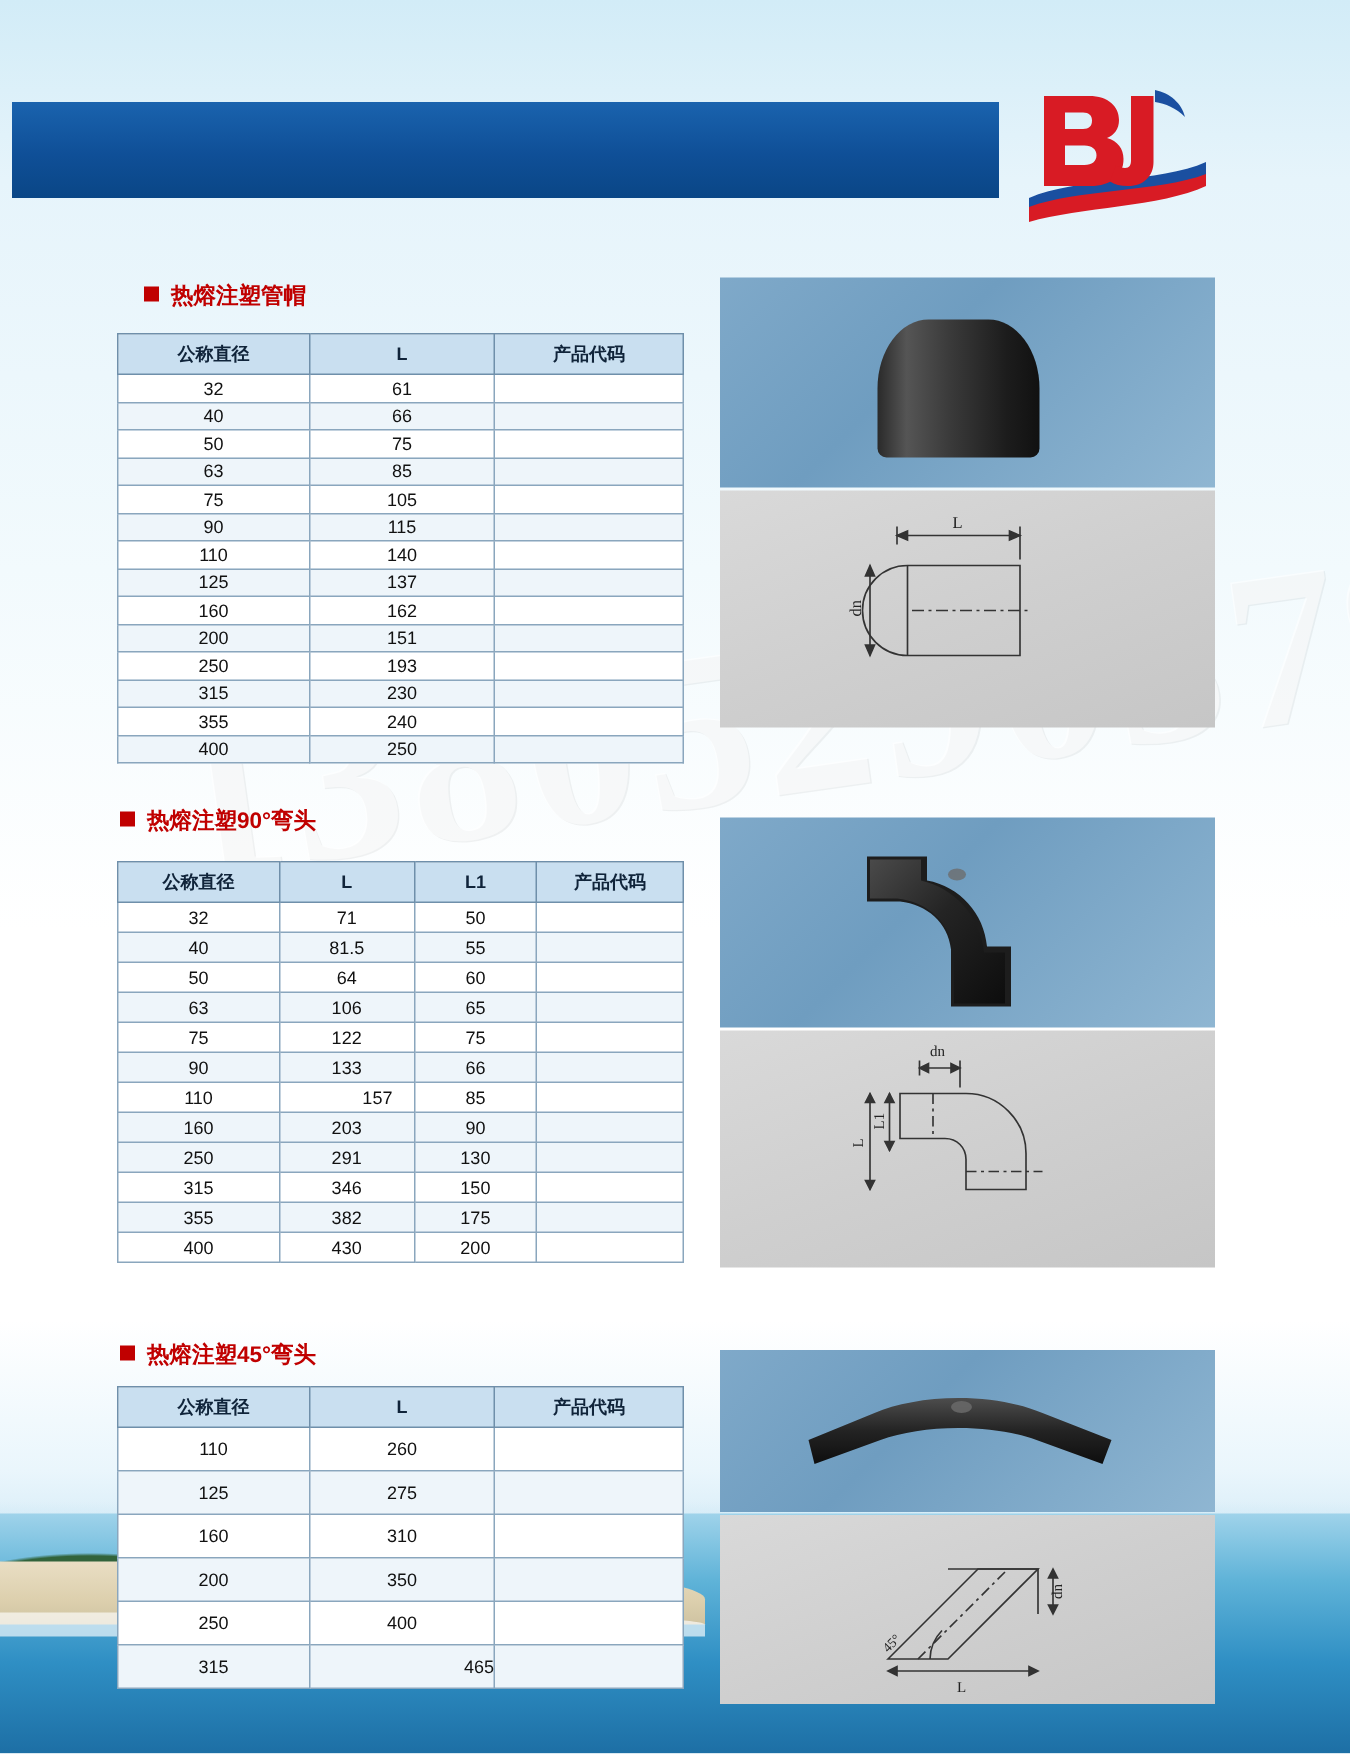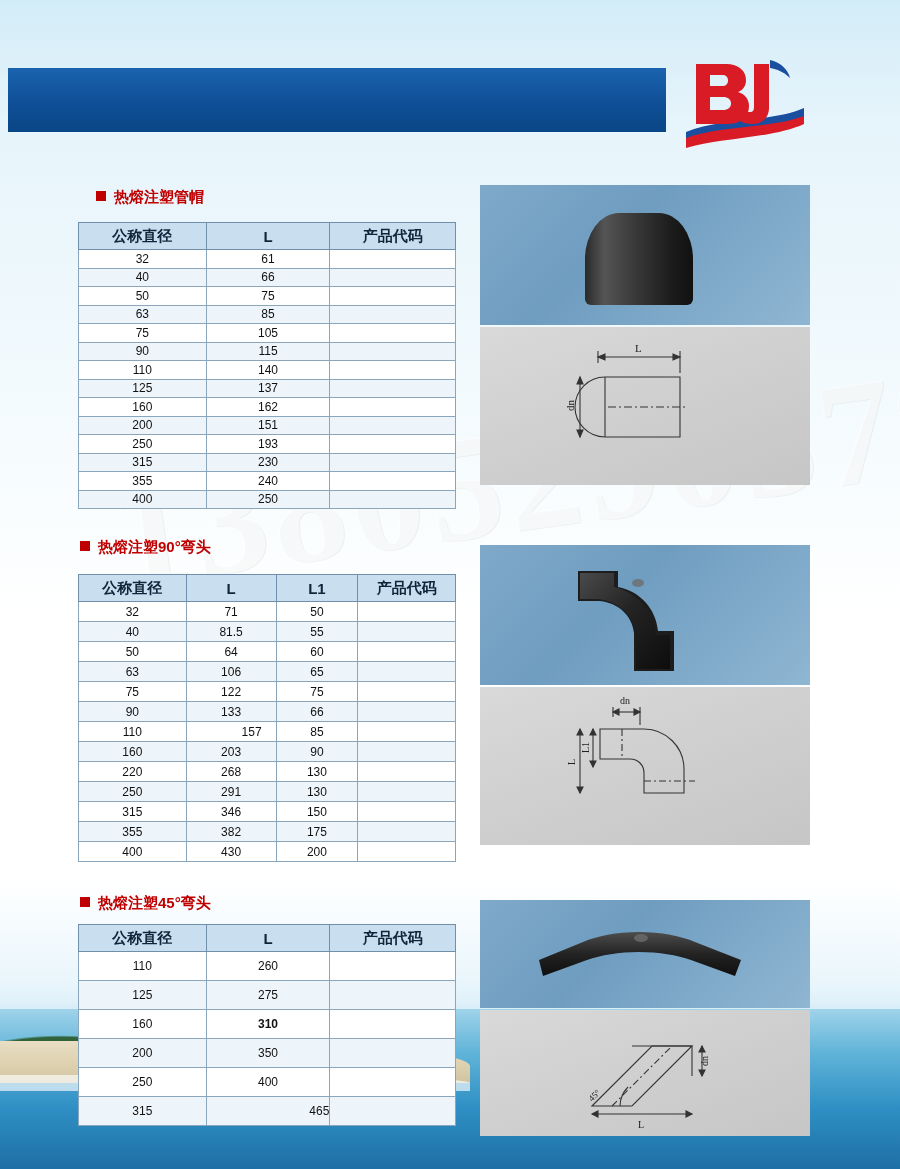--- a/index.html
+++ b/index.html
@@ -132,21 +132,21 @@
     position: absolute;
     border-collapse: collapse;
     background: #ffffff;
     font-size: 12px;
     color: #111;
   }
   table.spec th {
     background: #c9dff0;
     border: 1px solid #6f8faa;
     font-weight: bold;
-    font-size: 15px;
+    font-size: 12px;
     height: 26px;
     padding: 0;
     text-align: center;
     color: #10243a;
   }
   table.spec td {
     border: 1px solid #8aa6bd;
     text-align: center;
     padding: 0;
     height: 17.5px;
@@ -389,26 +389,20 @@
         <tr>
           <td style="height: 19px;">110</td>
           <td style="height: 19px; padding-left: 41px;">157</td>
           <td style="height: 19px;">85</td>
           <td class="empty" style="height: 19px;"></td>
         </tr>
         <tr class="alt">
           <td style="height: 19px;">160</td>
           <td style="height: 19px;">203</td>
           <td style="height: 19px;">90</td>
-          <td class="empty" style="height: 19px;"></td>
-        </tr>
-        <tr>
-          <td style="height: 19px;">220</td>
-          <td style="height: 19px;">268</td>
-          <td style="height: 19px;">130</td>
           <td class="empty" style="height: 19px;"></td>
         </tr>
         <tr class="alt">
           <td style="height: 19px;">250</td>
           <td style="height: 19px;">291</td>
           <td style="height: 19px;">130</td>
           <td class="empty" style="height: 19px;"></td>
         </tr>
         <tr>
           <td style="height: 19px;">315</td>
@@ -493,21 +487,21 @@
           <td style="height: 28px;">260</td>
           <td class="empty" style="height: 28px;"></td>
         </tr>
         <tr class="alt">
           <td style="height: 28px;">125</td>
           <td style="height: 28px;">275</td>
           <td class="empty" style="height: 28px;"></td>
         </tr>
         <tr>
           <td style="height: 28px;">160</td>
-          <td style="height: 28px; font-weight: bold;">310</td>
+          <td style="height: 28px;">310</td>
           <td class="empty" style="height: 28px;"></td>
         </tr>
         <tr class="alt">
           <td style="height: 28px;">200</td>
           <td style="height: 28px;">350</td>
           <td class="empty" style="height: 28px;"></td>
         </tr>
         <tr>
           <td style="height: 28px;">250</td>
           <td style="height: 28px;">400</td>

